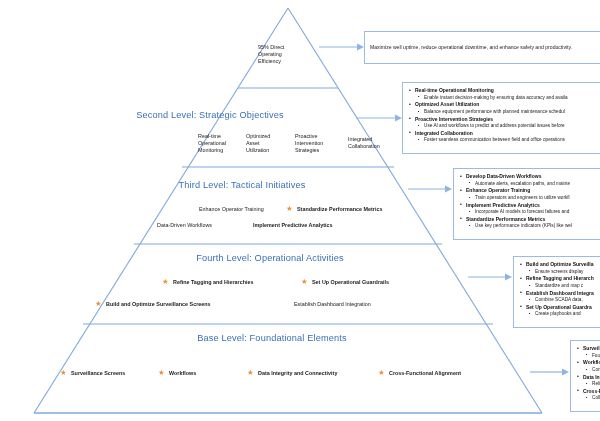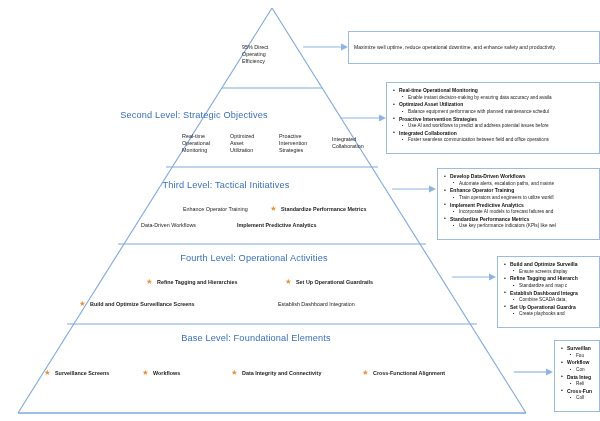--- a/index.html
+++ b/index.html
@@ -10,21 +10,21 @@
   body {
     width: 600px;
     height: 421px;
     position: relative;
     overflow: hidden;
     font-family: "Liberation Sans", sans-serif;
     color: #1a1a1a;
   }
   #canvas {
     position: absolute;
-    left: 0; top: 0;
+    left: 16px; top: 0;
     width: 564px;
     height: 421px;
   }
   svg.pyramid-lines {
     position: absolute;
     left: 0; top: 0;
     width: 600px;
     height: 421px;
     pointer-events: none;
   }

